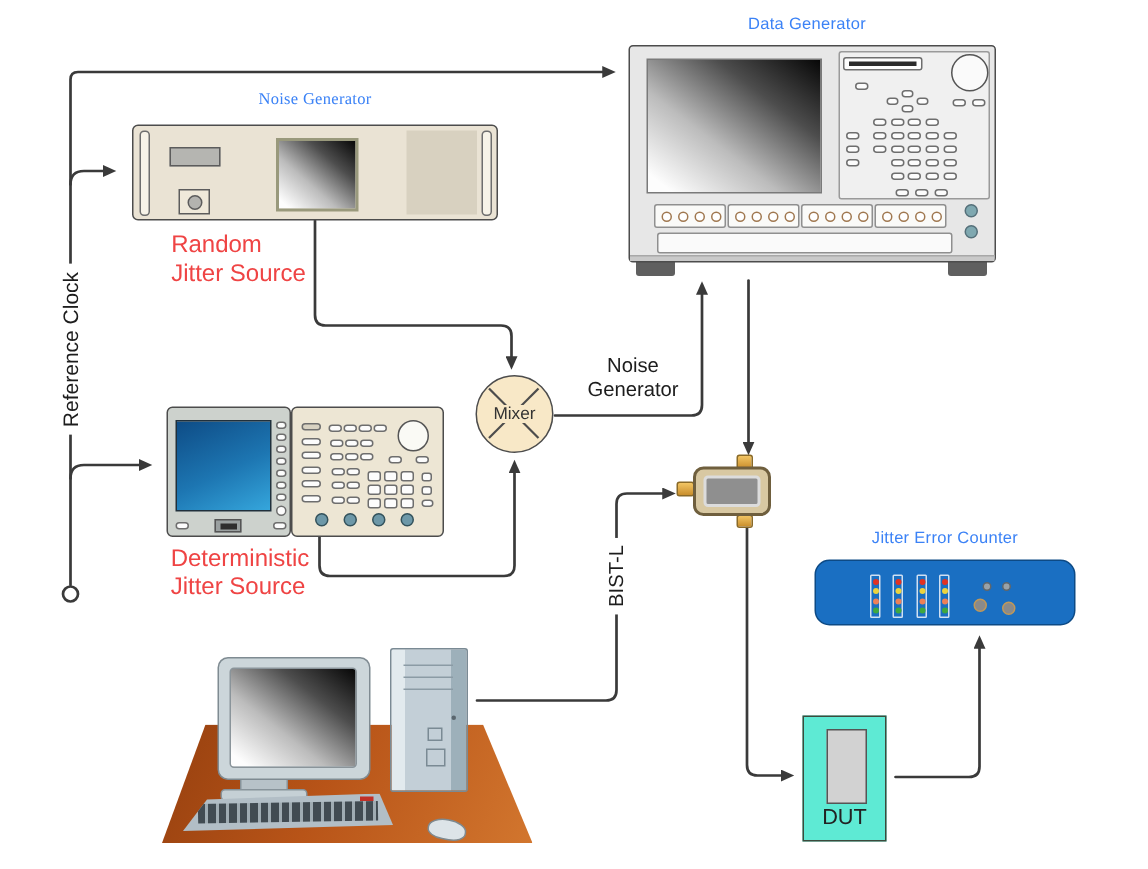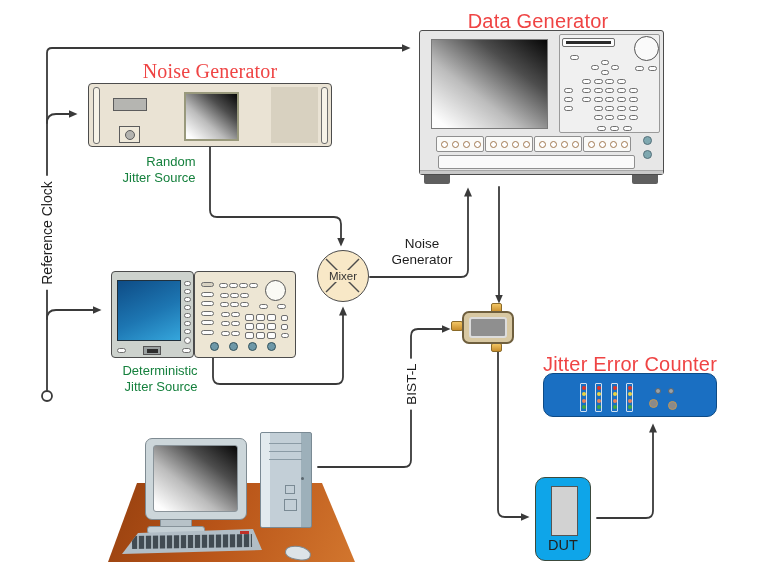--- a/index.html
+++ b/index.html
@@ -1,23 +1,23 @@
 <!DOCTYPE html>
 <html><head>
 <meta charset="utf-8">
 <style>
   * { box-sizing: border-box; margin: 0; padding: 0; }
   body { background: #fff; font-family: "Liberation Sans", sans-serif; }
   #stage { position: relative; width: 765px; height: 579px; background: #fff; overflow: hidden; }
   .abs { position: absolute; }
   svg.wires { position: absolute; inset: 0; }
 
-  .node-title { position: absolute; font-size: 20px; color: #ef4444; white-space: nowrap;
+  .node-title { position: absolute; font-size: 11px; color: #3b82f6; white-space: nowrap;
                 transform: translateX(-50%); letter-spacing: .2px; }
-  .node-sub   { position: absolute; font-size: 13px; color: #15803d; text-align: right;
+  .node-sub   { position: absolute; font-size: 16px; color: #ef4444; text-align: left;
                 line-height: 1.2; transform: translateX(-50%); }
   .rot-label  { position: absolute; font-size: 13.5px; color: #1d1d1d; background: #fff;
                 padding: 0 5px; white-space: nowrap;
                 transform: translate(-50%,-50%) rotate(-90deg); }
   .edge-label { position: absolute; font-size: 13.5px; color: #1d1d1d; text-align: center;
                 line-height: 1.15; }
 
   
   .box { position: absolute; border: 1.6px solid #4c4c4c; border-radius: 4px; }
   .crt { background: linear-gradient(to bottom left, #070707 0%, #4d4d4d 30%, #bcbcbc 62%, #fdfdfd 93%); }
@@ -279,21 +279,21 @@
         <i style="background:#ECD33E"></i>
         <i style="background:#EE8057"></i>
         <i style="background:#3FA83F"></i>
       </div>
     <span class="circ" style="left:111px; top:14px; width:6px; height:6px; background:#9aa2a8; border:1px solid #5f666c;"></span>
     <span class="circ" style="left:124px; top:14px; width:6px; height:6px; background:#9aa2a8; border:1px solid #5f666c;"></span>
     <span class="circ" style="left:105px; top:25px; width:9px; height:9px; background:#8a8a8a; border:1.6px solid #c09858;"></span>
     <span class="circ" style="left:124px; top:27px; width:9px; height:9px; background:#8a8a8a; border:1.6px solid #c09858;"></span>
   </div>
 
-  <div class="abs" style="left:535px; top:477px; width:56px; height:84px; background:#0ea5e9; border:1.6px solid #3c4a3c; border-radius:10px;">
+  <div class="abs" style="left:535px; top:477px; width:56px; height:84px; background:#5eead4; border:1.6px solid #3c4a3c; border-radius:0;">
     <div class="abs" style="left:15px; top:8px; width:27px; height:50px; background:#d2d2d2; border:1.3px solid #555;"></div>
     <div class="abs" style="left:0; top:59px; width:100%; text-align:center; font-size:14.5px; color:#222;">DUT</div>
   </div>
 
   <div class="abs" style="left:100px; top:428px; width:262px; height:140px;">
     <div class="abs" style="left:8px; top:55px; width:247px; height:79px; background:linear-gradient(115deg,#96400f 0%,#b85418 45%,#d2762e 100%); clip-path:polygon(29px 0, 214px 0, 247px 79px, 0 79px);"></div>
     <div class="abs" style="left:60px; top:91px; width:32px; height:9px; background:#b7c2c8; border:1px solid #87939a;"></div>
     <div class="abs" style="left:47px; top:98px; width:58px; height:8px; background:#c5d0d5; border:1px solid #87939a; border-radius:3px;"></div>
     <div class="abs" style="left:45px; top:10px; width:102px; height:82px; background:#ccd6da; border:1.6px solid #7f8b92; border-radius:7px;">
       <div class="abs crt" style="left:7px; top:6px; width:85px; height:67px; border:1px solid #8a949a; border-radius:3px;"></div>

